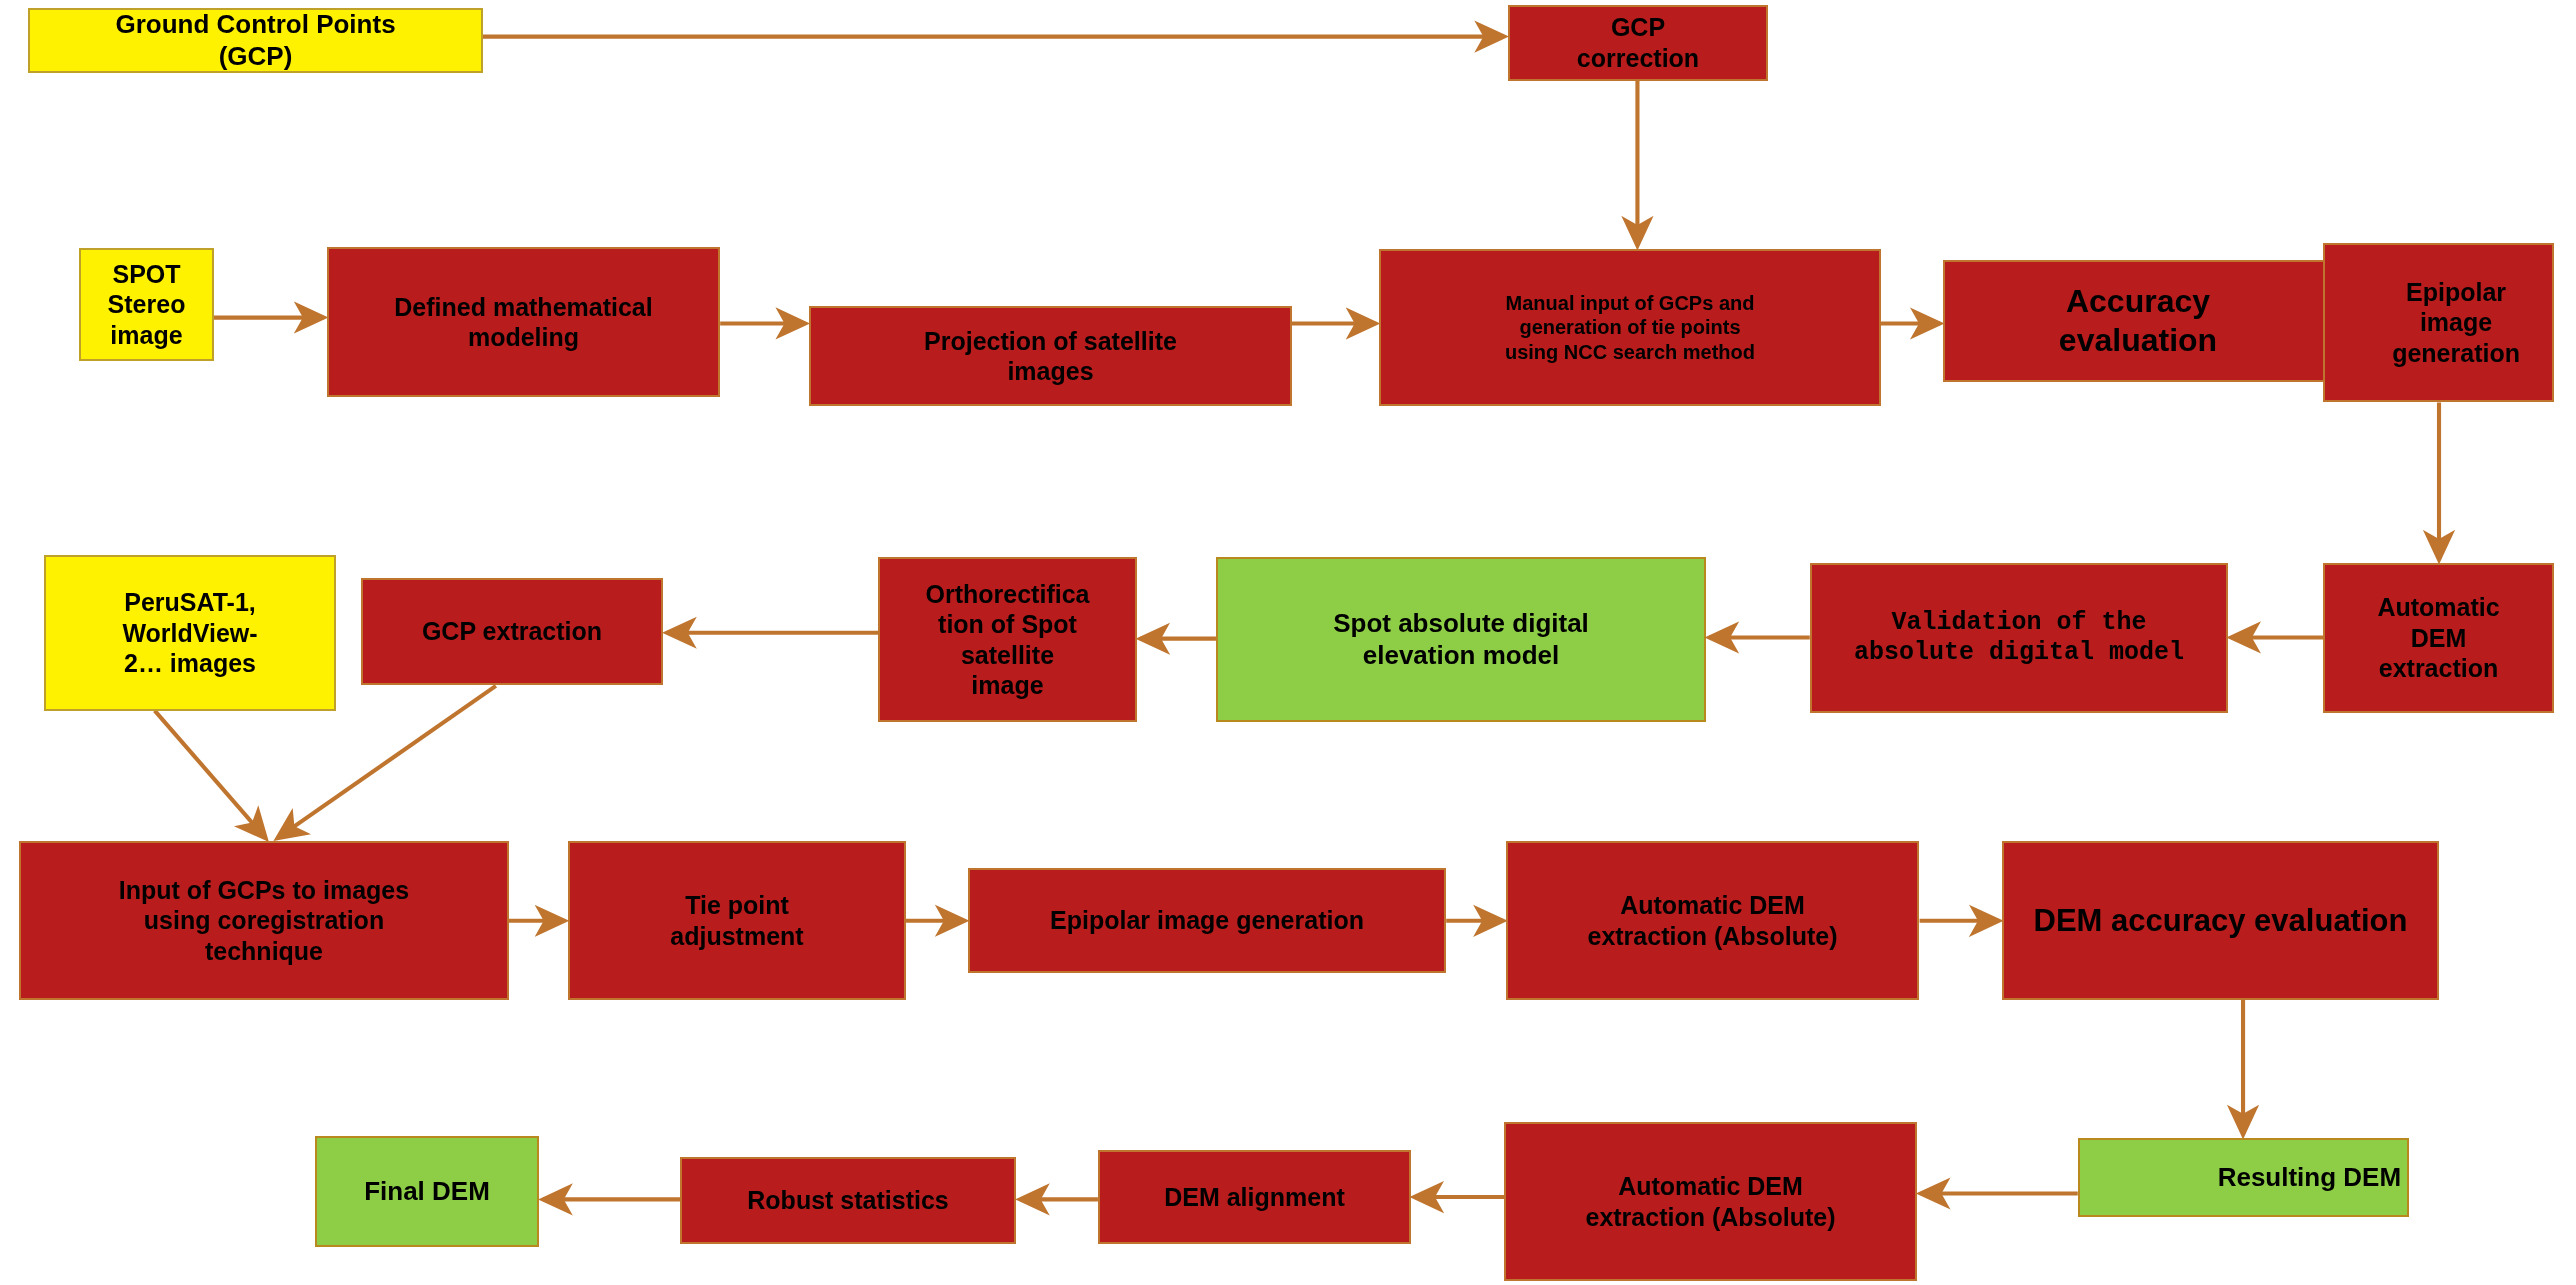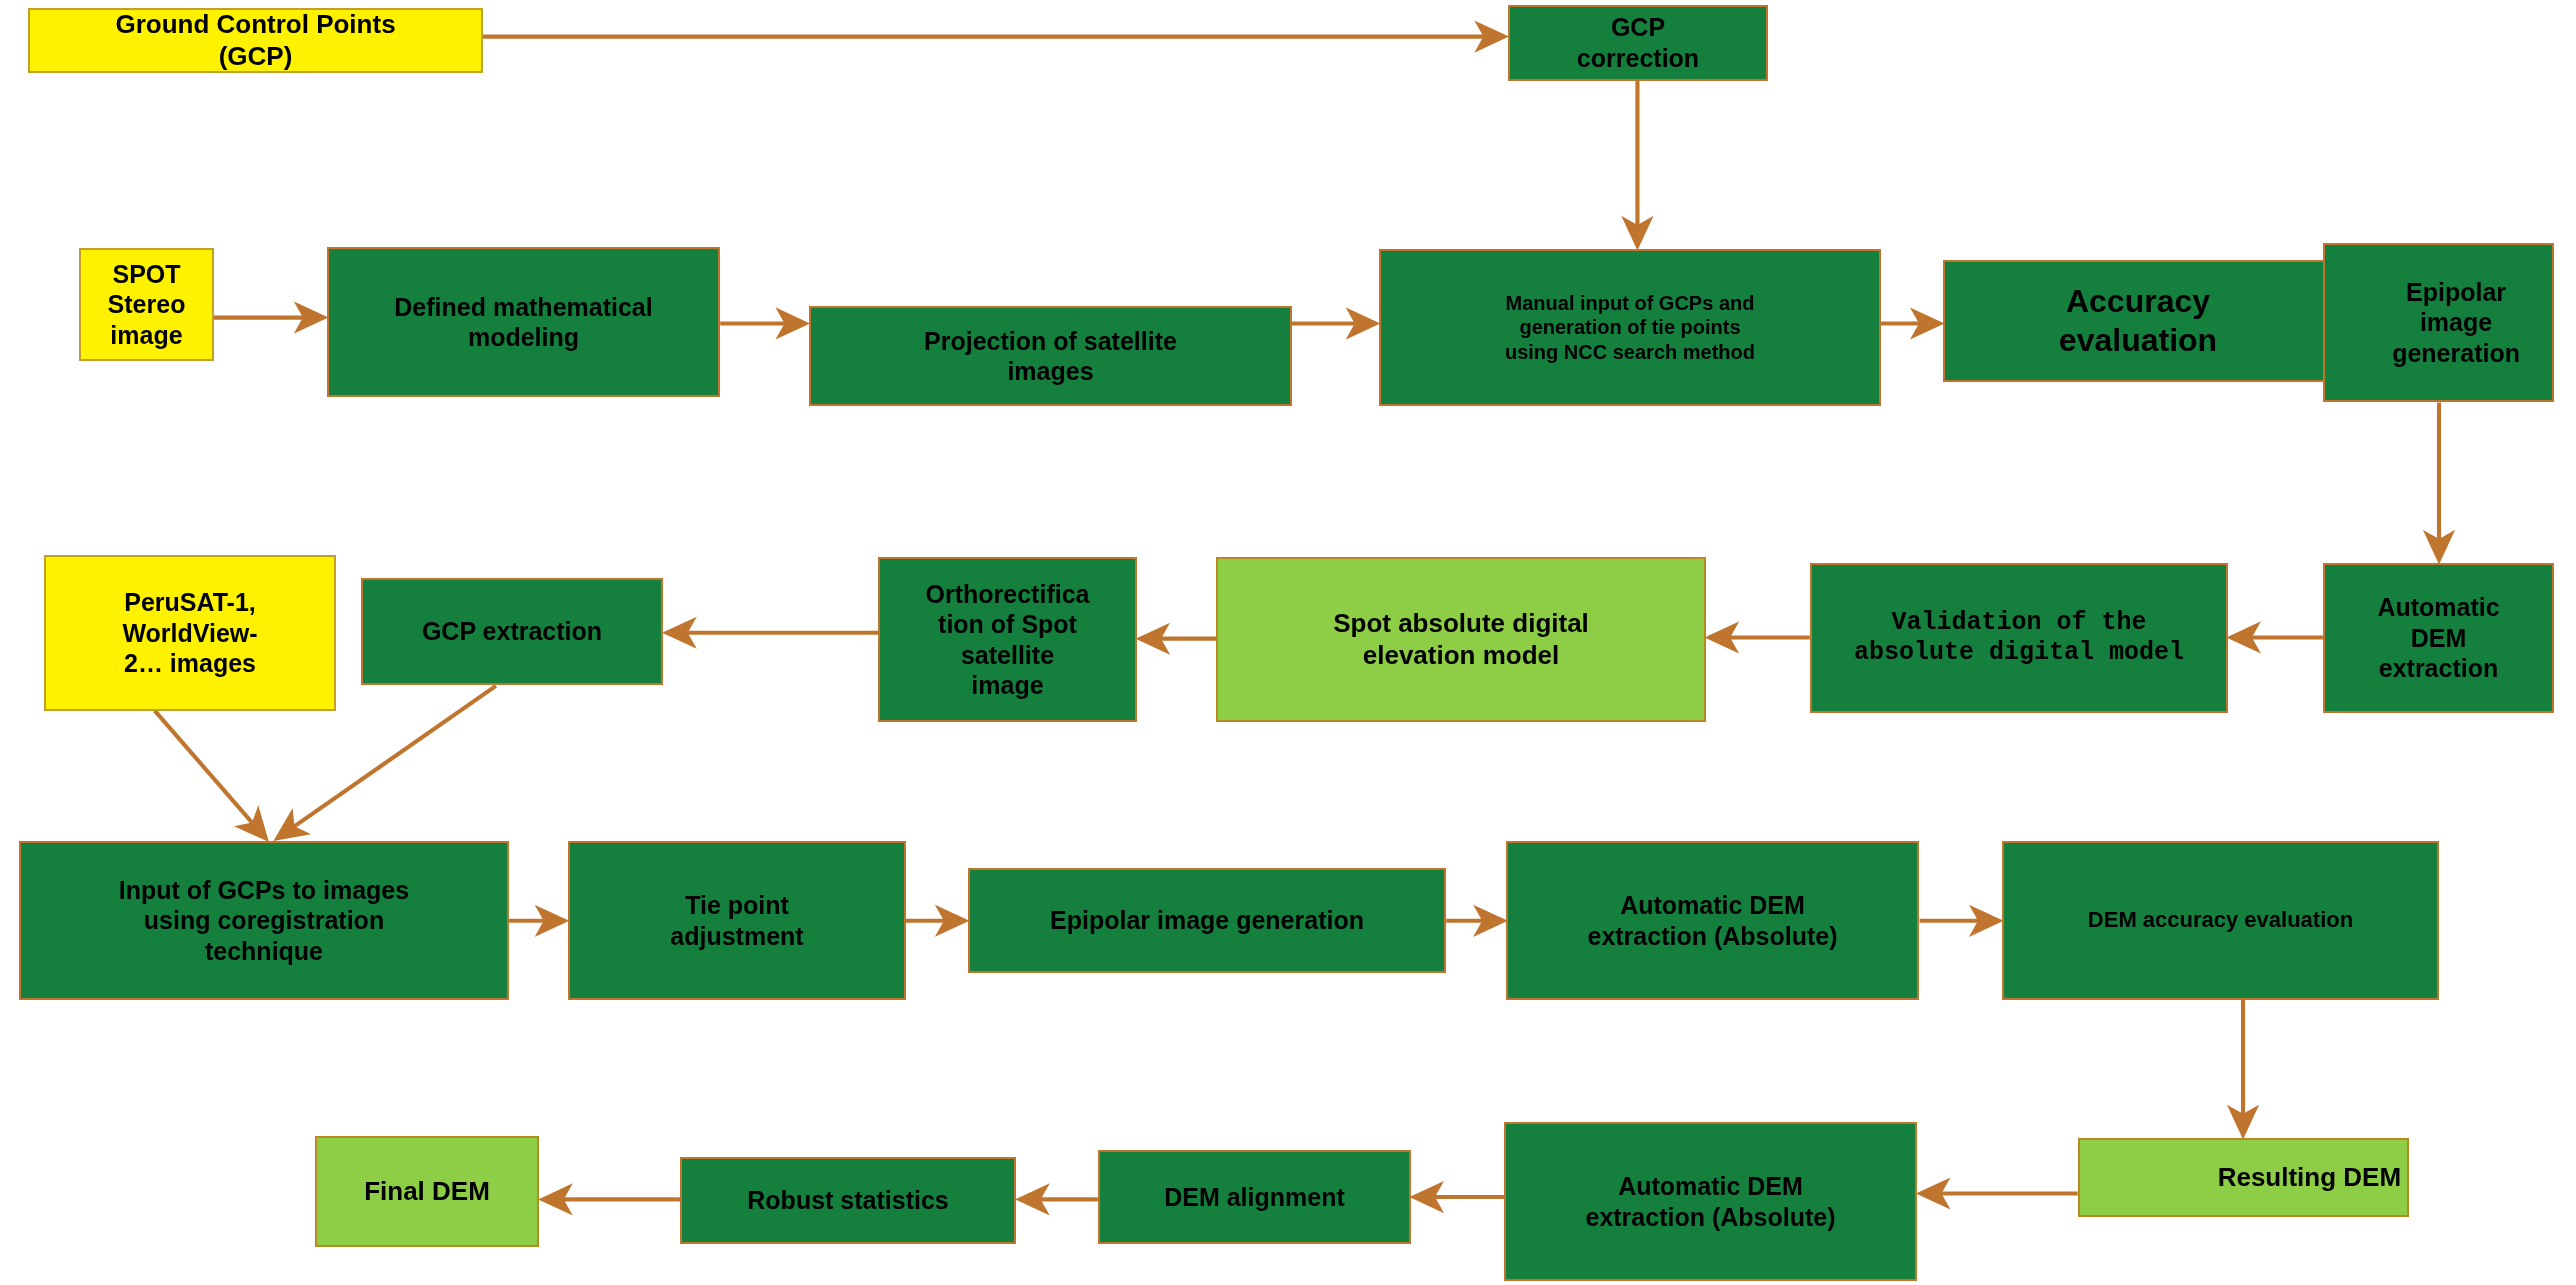--- a/index.html
+++ b/index.html
@@ -27,21 +27,21 @@
     pointer-events: none;
   }
   .node {
     position: absolute;
     box-sizing: border-box;
     display: flex;
     align-items: center;
     justify-content: center;
     text-align: center;
     border: 2.4px solid #C0752F;
-    background: #15803d;
+    background: #b91c1c;
     color: #000000;
     font-family: "Liberation Sans", sans-serif;
     font-weight: bold;
     font-size: 25px;
     line-height: 1.22;
     padding: 2.4px 5.9px;
     white-space: pre-line;
   }
   .node.yellow {
     background: #FFF200;
@@ -128,21 +128,21 @@
 DEM
 extraction</span></div>
       <div class="node " style="left: 19px; top: 841px; width: 490px; height: 159px; font-size: 25px;"><span class="label">Input of GCPs to images
 using coregistration
 technique</span></div>
       <div class="node " style="left: 568px; top: 841px; width: 338px; height: 159px; font-size: 25px;"><span class="label">Tie point
 adjustment</span></div>
       <div class="node " style="left: 968px; top: 868px; width: 478px; height: 105px; font-size: 25px;"><span class="label">Epipolar image generation</span></div>
       <div class="node " style="left: 1506px; top: 841px; width: 413px; height: 159px; font-size: 25px;"><span class="label">Automatic DEM
 extraction (Absolute)</span></div>
-      <div class="node " style="left: 2002px; top: 841px; width: 437px; height: 159px; font-size: 22px;"><span class="label">DEM accuracy evaluation</span></div>
+      <div class="node " style="left: 2002px; top: 841px; width: 437px; height: 159px; font-size: 31px;"><span class="label">DEM accuracy evaluation</span></div>
       <div class="node green" style="left: 315px; top: 1136px; width: 224px; height: 111px; font-size: 26px;"><span class="label">Final DEM</span></div>
       <div class="node " style="left: 680px; top: 1157px; width: 336px; height: 87px; font-size: 25px;"><span class="label">Robust statistics</span></div>
       <div class="node " style="left: 1098px; top: 1150px; width: 313px; height: 94px; font-size: 25px;"><span class="label">DEM alignment</span></div>
       <div class="node " style="left: 1504px; top: 1122px; width: 413px; height: 159px; font-size: 25px;"><span class="label">Automatic DEM
 extraction (Absolute)</span></div>
       <div class="node green" style="left: 2078px; top: 1138px; width: 331px; height: 79px; font-size: 26px; text-align: right;"><span class="label">Resulting DEM</span></div>
     </div>
 </div>
 
 

